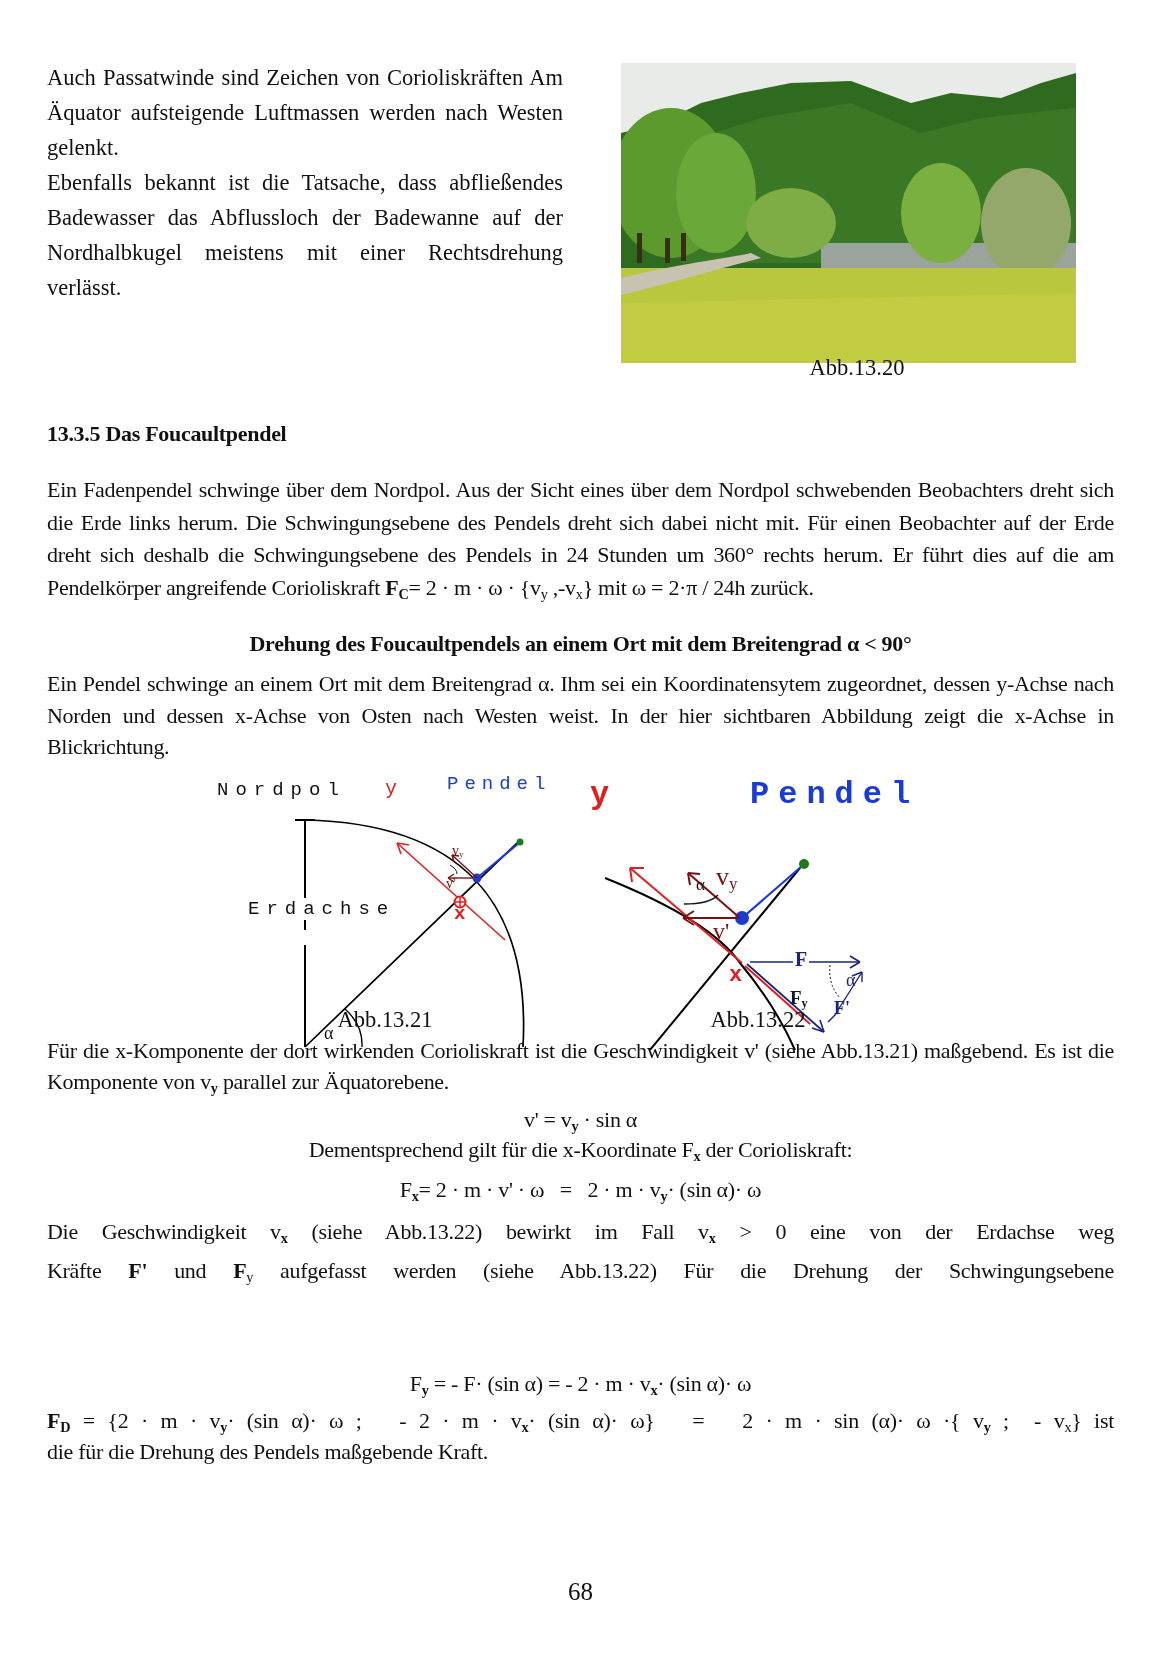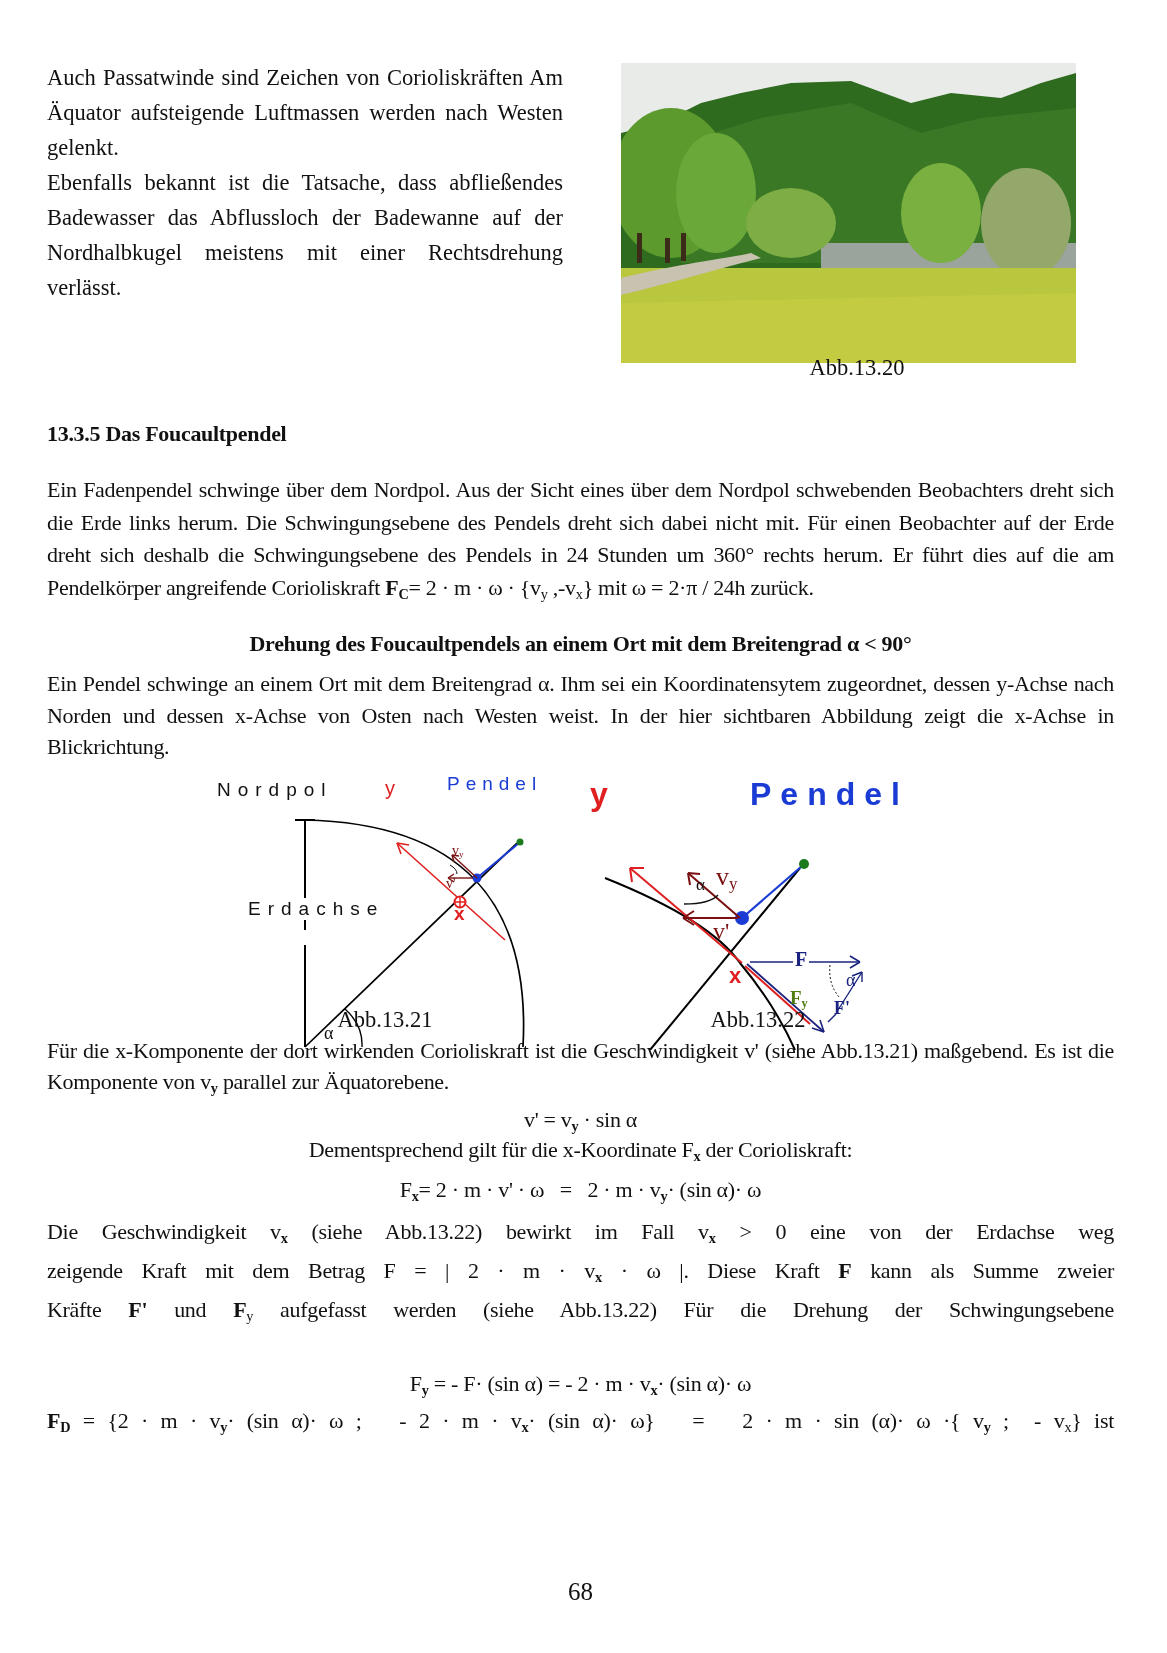--- a/index.html
+++ b/index.html
@@ -6,21 +6,21 @@
   body { width:1167px; height:1653px; position:relative; overflow:hidden;
          font-family:"Liberation Serif", serif; color:#111; }
   .p { position:absolute; left:47px; width:1067px; font-size:22.5px; line-height:31px; }
   .just { text-align:justify; text-align-last:left; }
   .center { text-align:center; }
   .narrow { font-size:22px; letter-spacing:-0.3px; }
   sub { font-size:0.65em; vertical-align:-0.25em; line-height:0; }
   b { font-weight:bold; }
   .photo { position:absolute; left:621px; top:63px; width:455px; height:300px; overflow:hidden; }
   .fig { position:absolute; }
-  .mono { font-family:Liberation Sans, sans-serif; }
+  .mono { font-family:Liberation Mono, monospace; }
 </style>
 </head>
 <body>
 
 <div class="p just" style="top:60px; width:516px; line-height:35px;">
   <span>Auch Passatwinde sind Zeichen von Corioliskräften Am Äquator aufsteigende Luftmassen werden nach Westen gelenkt.</span><br>
   <span>Ebenfalls bekannt ist die Tatsache, dass abfließendes Badewasser das Abflussloch der Badewanne auf der Nordhalbkugel meistens mit einer Rechtsdrehung verlässt.</span>
 </div>
 
 <div class="photo">
@@ -129,46 +129,46 @@
     <path d="M230 165 Q228 185 240 198" fill="none" stroke="#111" stroke-width="1" stroke-dasharray="2 2"></path>
   </svg>
   <div class="mono" style="position:absolute; left:-10px; top:-24px; font-size:32px; font-weight:bold; color:#e02020;">y</div>
   <div class="mono" style="position:absolute; left:150px; top:-24px; font-size:32px; letter-spacing:9px; font-weight:bold; color:#1a3bd4;">Pendel</div>
   <div class="mono" style="position:absolute; left:129px; top:163px; font-size:22px; font-weight:bold; color:#e02020;">x</div>
   <div style="position:absolute; left:96px; top:75px; font-size:17px;">α</div>
   <div style="position:absolute; left:116px; top:62px; font-size:26px; color:#7a1010;"><span>v</span><sub>y</sub></div>
   <div style="position:absolute; left:113px; top:118px; font-size:24px; color:#7a1010;">v'</div>
   <div style="position:absolute; left:193px; top:148px; font-size:20px; font-weight:bold; color:#1a237e; background:#fff; padding:0 2px;">F</div>
   <div style="position:absolute; left:246px; top:170px; font-size:18px; color:#1a237e;">α</div>
-  <div style="position:absolute; left:190px; top:187px; font-size:19px; font-weight:bold; color:#4d7c0f;"><span>F</span><sub>y</sub></div>
+  <div style="position:absolute; left:190px; top:187px; font-size:19px; font-weight:bold; color:#0f172a;"><span>F</span><sub>y</sub></div>
   <div style="position:absolute; left:234px; top:198px; font-size:18px; font-weight:bold; color:#1a237e;">F'</div>
 </div>
 <div class="p" style="top:1004px; left:683px; width:150px; text-align:center;">Abb.13.22</div>
 
 <div class="p just narrow" style="top:1035px; line-height:31px;">
   <span>Für die x-Komponente der dort wirkenden Corioliskraft ist die Geschwindigkeit v' (siehe Abb.13.21) maßgebend. Es ist die Komponente von v</span><sub><b>y</b></sub><span> parallel zur Äquatorebene.</span>
 </div>
 
 <div class="p center narrow" style="top:1104px;">
   <span>v' = v</span><sub><b>y</b></sub><span> · sin α</span>
 </div>
 
 <div class="p center narrow" style="top:1134px;">
   <span>Dementsprechend gilt für die x-Koordinate F</span><sub><b>x</b></sub><span> der Corioliskraft:</span>
 </div>
 
 <div class="p center narrow" style="top:1174px; white-space:pre;"><span>F</span><sub><b>x</b></sub><span>= 2 · m · v' · ω   =   2 · m · v</span><sub><b>y</b></sub><span>· (sin α)· ω</span></div>
 
 <div class="p narrow" style="top:1212px; line-height:39px;">
   <div class="just" style="text-align-last:justify;"><span>Die Geschwindigkeit v</span><sub><b>x</b></sub><span> (siehe Abb.13.22) bewirkt im Fall v</span><sub><b>x</b></sub><span> &gt; 0 eine von der Erdachse weg</span></div>
-  <div class="just" style="text-align-last:justify;"><span>zeigende Kraft mit dem Betrag F = | 2 · m · v</span><sub><b>x</b></sub><span> · ω |. Diese Kraft </span><b>F</b><span> kann als Summe zweier</span></div>
   <div class="just" style="text-align-last:justify;"><span>Kräfte </span><b>F'</b><span> und </span><b>F</b><sub>y</sub><span> aufgefasst werden (siehe Abb.13.22) Für die Drehung der Schwingungsebene</span></div>
 </div>
 
 <div class="p center narrow" style="top:1368px;">
   <span>F</span><sub><b>y</b></sub><span> = - F· (sin α) = - 2 · m · v</span><sub><b>x</b></sub><span>· (sin α)· ω</span>
 </div>
 
 <div class="p narrow" style="top:1405px; line-height:31px;">
   <div style="white-space:pre; text-align:justify; text-align-last:justify;"><b>F</b><sub><b>D</b></sub><span> = {2 · m · v</span><sub><b>y</b></sub><span>· (sin α)· ω ;   - 2 · m · v</span><sub><b>x</b></sub><span>· (sin α)· ω}   =   2 · m · sin (α)· ω ·{ v</span><sub><b>y</b></sub><span> ;  - v</span><sub>x</sub><span>} ist</span></div>
+  <div>die für die Drehung des Pendels maßgebende Kraft.</div>
 </div>
 
 <div class="p center" style="top:1576px; font-size:25px;">68</div>
 
 </body></html>

